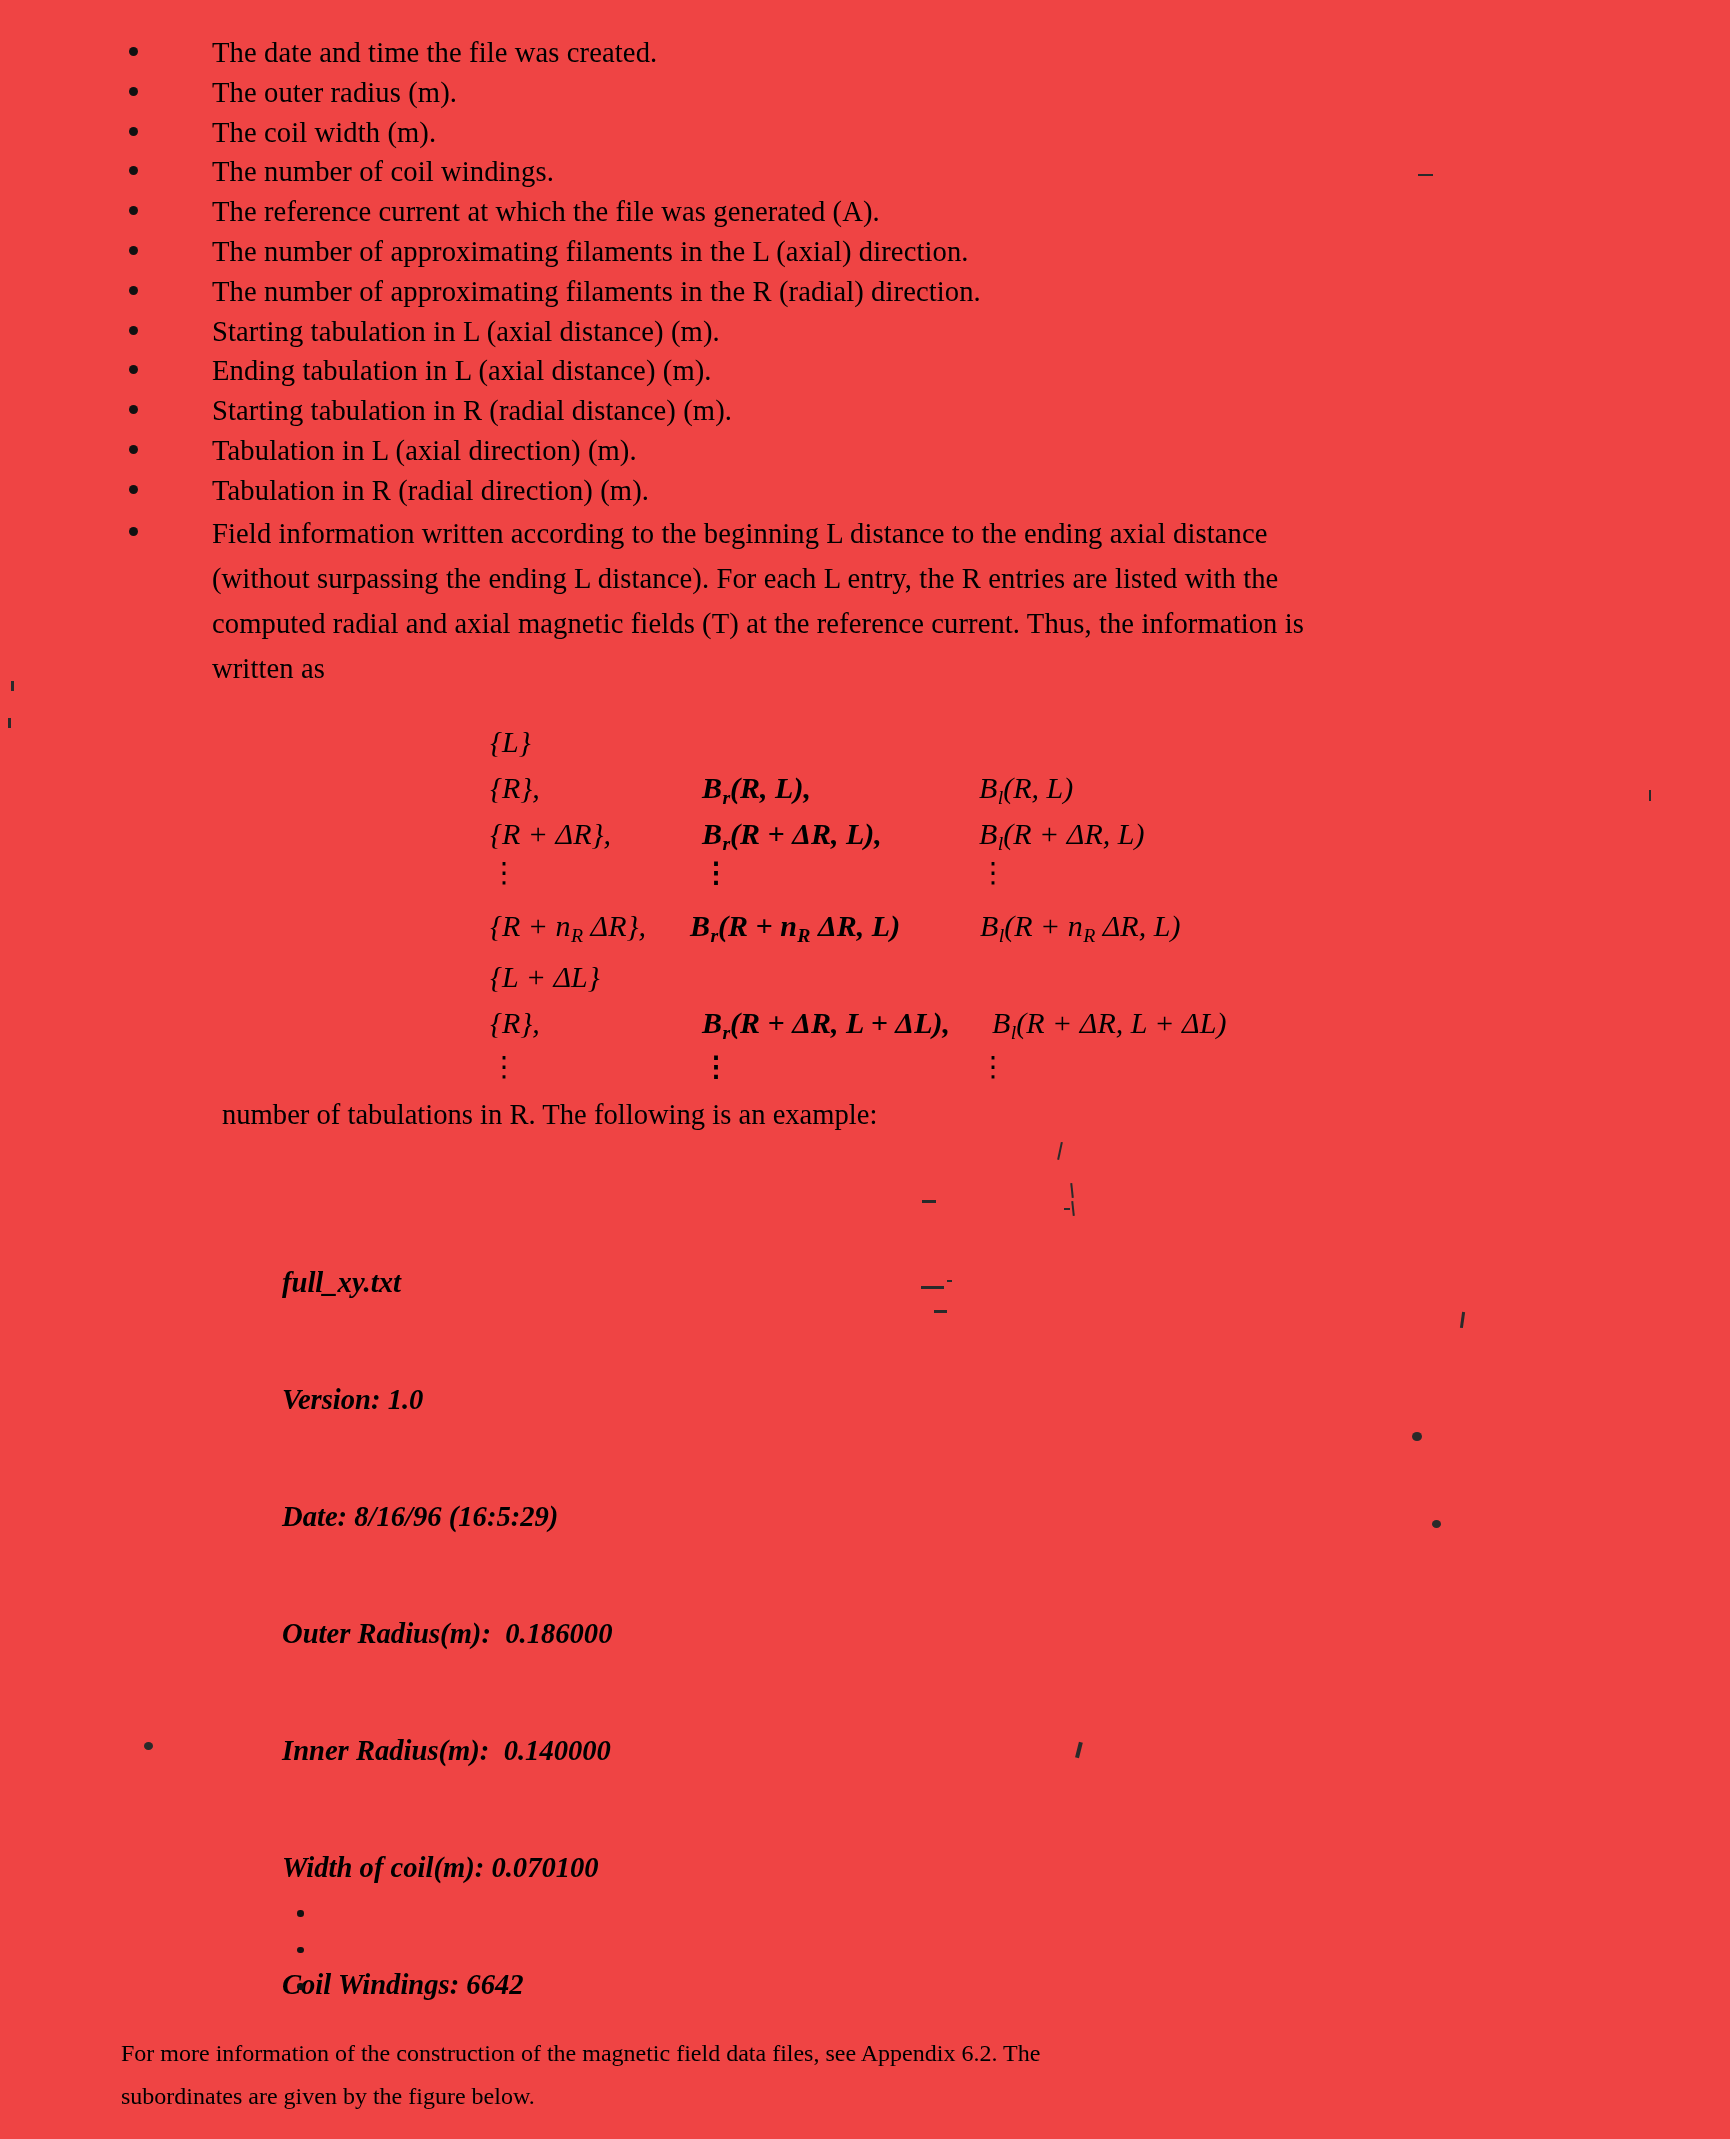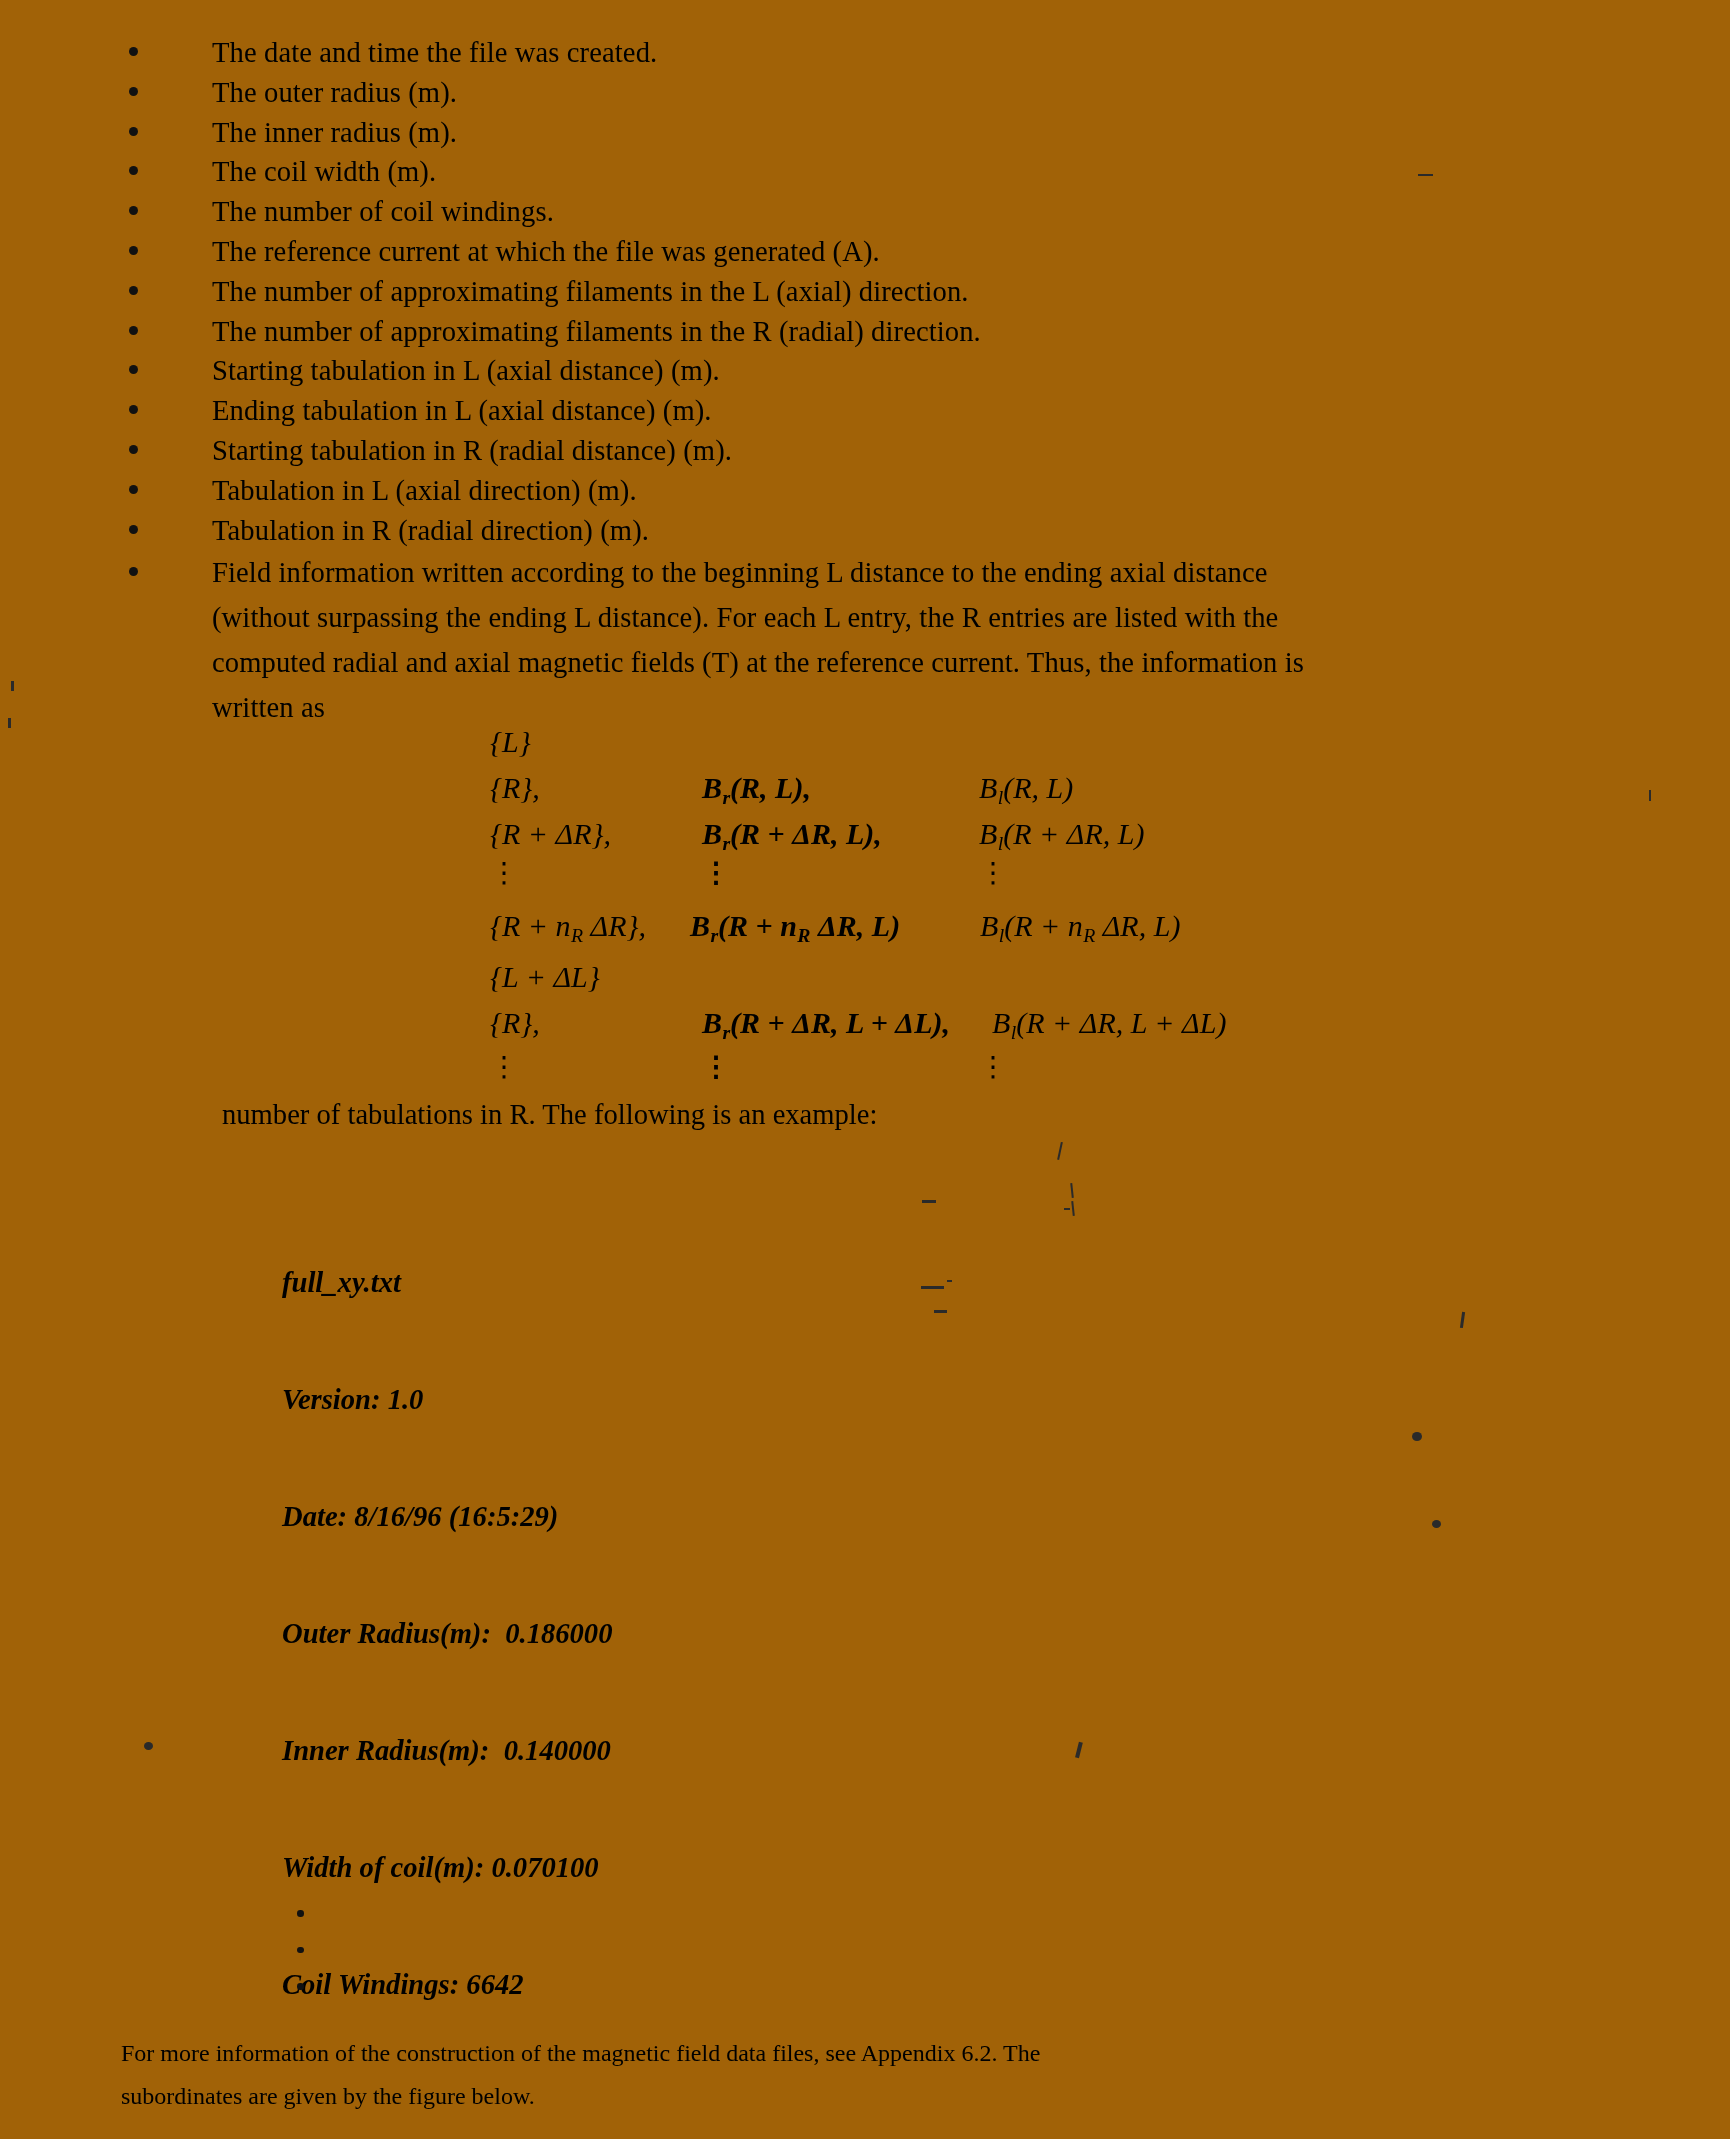--- a/index.html
+++ b/index.html
@@ -9,21 +9,21 @@
     background: #ffffff;
   }
   body {
     font-family: "Liberation Serif", "DejaVu Serif", serif;
     color: #000000;
   }
   #page {
     position: relative;
     width: 1730px;
     height: 2140px;
-    background: #a16207;
+    background: #ef4444;
     overflow: hidden;
   }
 
   
   #bullet-list {
     position: absolute;
     left: 122px;
     top: 33px;
     width: 1469px;
     list-style: none;
@@ -156,24 +156,20 @@
 <div id="page">
 
   <ul id="bullet-list">
     <li class="bullet-row">
       <span class="bullet-dot"></span>
       <span class="bullet-text">The date and time the file was created.</span>
     </li>
     <li class="bullet-row">
       <span class="bullet-dot"></span>
       <span class="bullet-text">The outer radius (m).</span>
-    </li>
-    <li class="bullet-row">
-      <span class="bullet-dot"></span>
-      <span class="bullet-text">The inner radius (m).</span>
     </li>
     <li class="bullet-row">
       <span class="bullet-dot"></span>
       <span class="bullet-text">The coil width (m).</span>
     </li>
     <li class="bullet-row">
       <span class="bullet-dot"></span>
       <span class="bullet-text">The number of coil windings.</span>
     </li>
     <li class="bullet-row">

